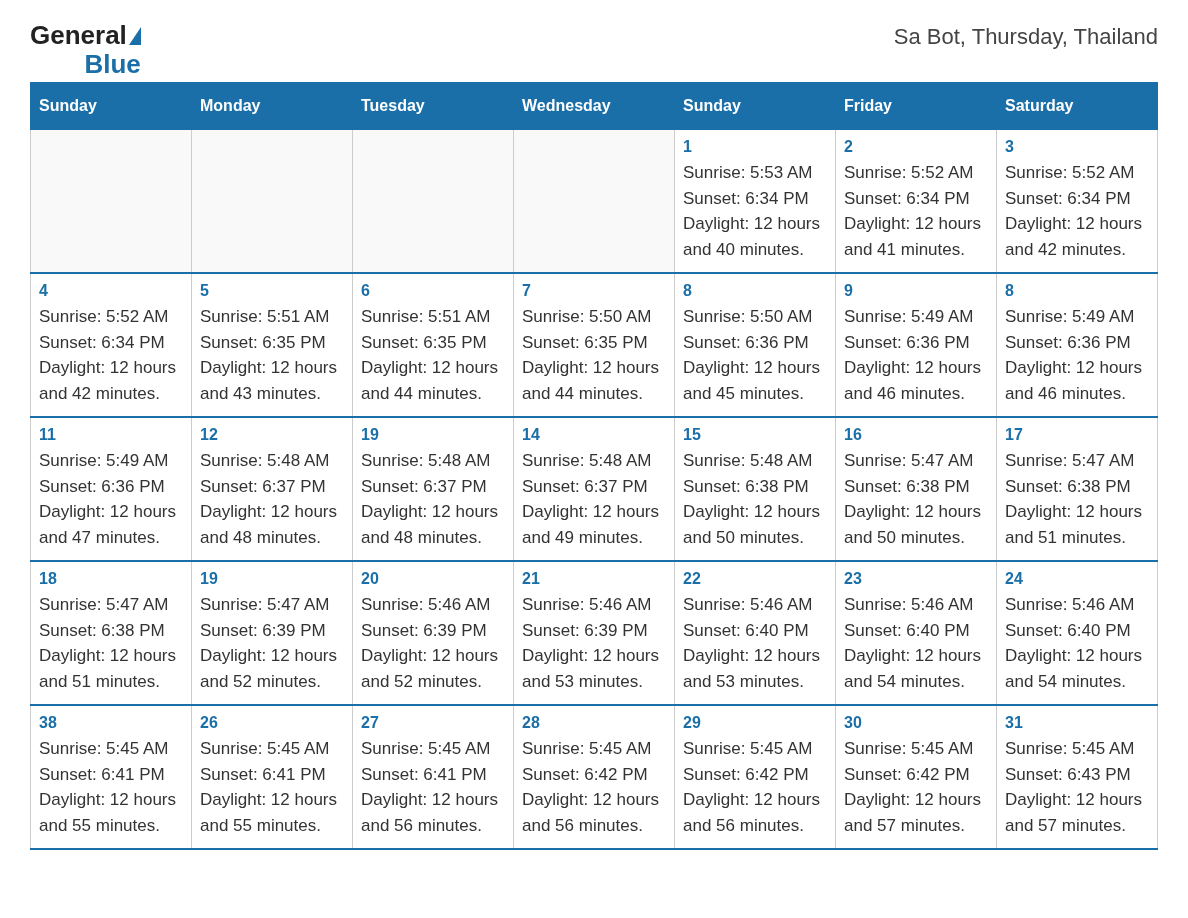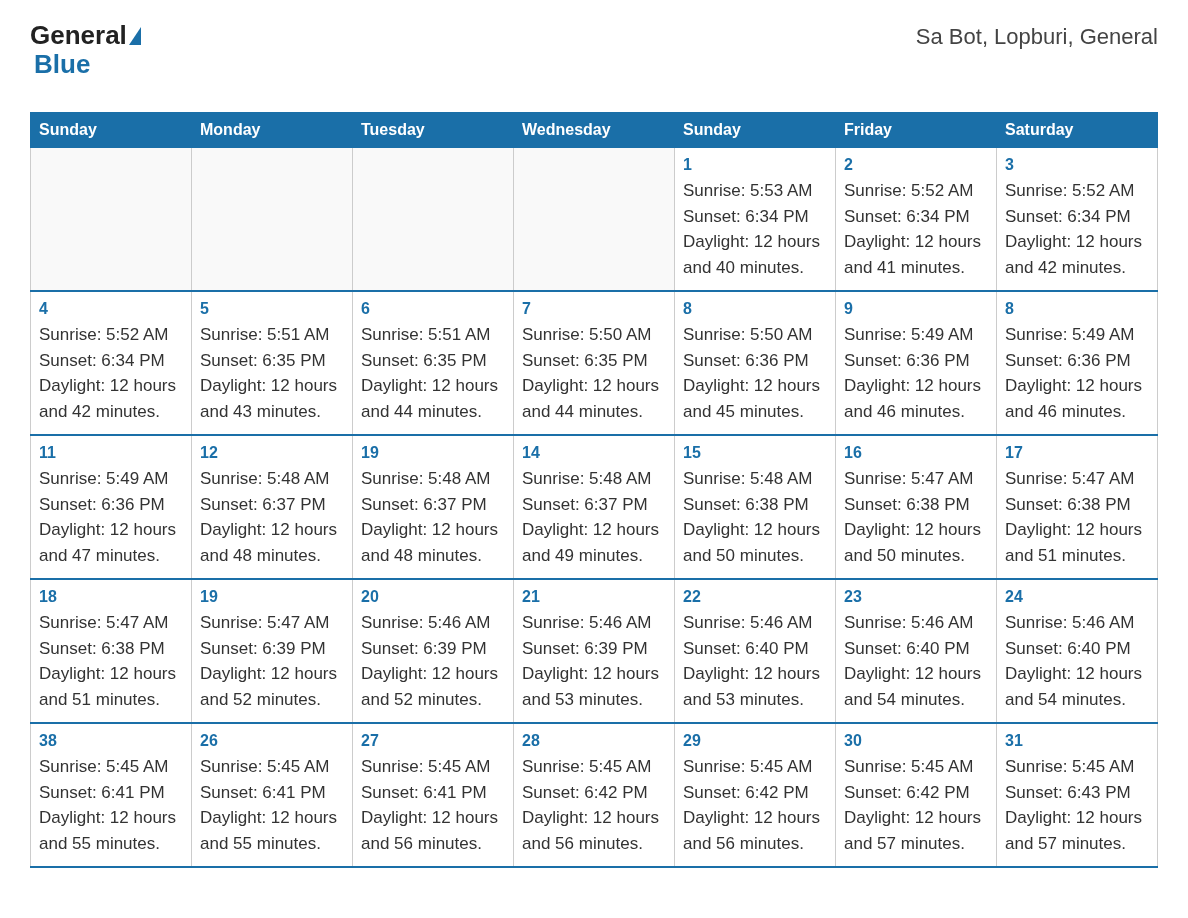--- a/index.html
+++ b/index.html
@@ -7,21 +7,21 @@
       font-family: Arial, sans-serif;
       background: #fff;
       width: 1188px;
       min-height: 918px;
       padding: 20px 30px;
     }
     .header {
       display: flex;
       justify-content: space-between;
       align-items: flex-start;
-      margin-bottom: 32px;
+      margin-bottom: 2px;
     }
     .logo {
       display: flex;
       align-items: center;
       gap: 0;
     }
     .logo-text-general {
       font-size: 26px;
       font-weight: bold;
       color: #222;
@@ -37,20 +37,21 @@
       position: relative;
       top: -4px;
     }
     .logo-blue {
       font-size: 26px;
       font-weight: bold;
       color: #1a6fa8;
       display: block;
       margin-top: -2px;
       margin-left: 4px;
+      text-align: right;
     }
     .header-title-block {
       text-align: right;
     }
     .month-title {
       font-size: 56px;
       font-weight: bold;
       color: #222;
       line-height: 1.1;
     }
@@ -61,21 +62,21 @@
     }
     table {
       width: 100%;
       border-collapse: collapse;
     }
     thead tr th {
       background-color: #1a6fa8;
       color: #fff;
       font-size: 16px;
       font-weight: bold;
-      padding: 8px 8px;
+      padding: 14px 8px;
       text-align: left;
       border: 1px solid #1a6fa8;
     }
     tbody tr td {
       vertical-align: top;
       padding: 8px 8px 10px 8px;
       border: 1px solid #ccc;
       width: calc(100% / 7);
       font-size: 13px;
       color: #222;
@@ -104,21 +105,21 @@
 <body>
 
 <div class="header">
   <div class="logo">
     <div>
       <span class="logo-text-general">General</span><span class="logo-triangle"></span>
       <span class="logo-blue">Blue</span>
     </div>
   </div>
   <div class="header-title-block">
-    <div class="location-title">Sa Bot, Lopburi, General</div>
+    <div class="location-title">Sa Bot, Thursday, Thailand</div>
   </div>
 </div>
 
 <table>
   <thead>
     <tr>
     <th>Sunday</th>
         <th>Monday</th>
         <th>Tuesday</th>
         <th>Wednesday</th>

